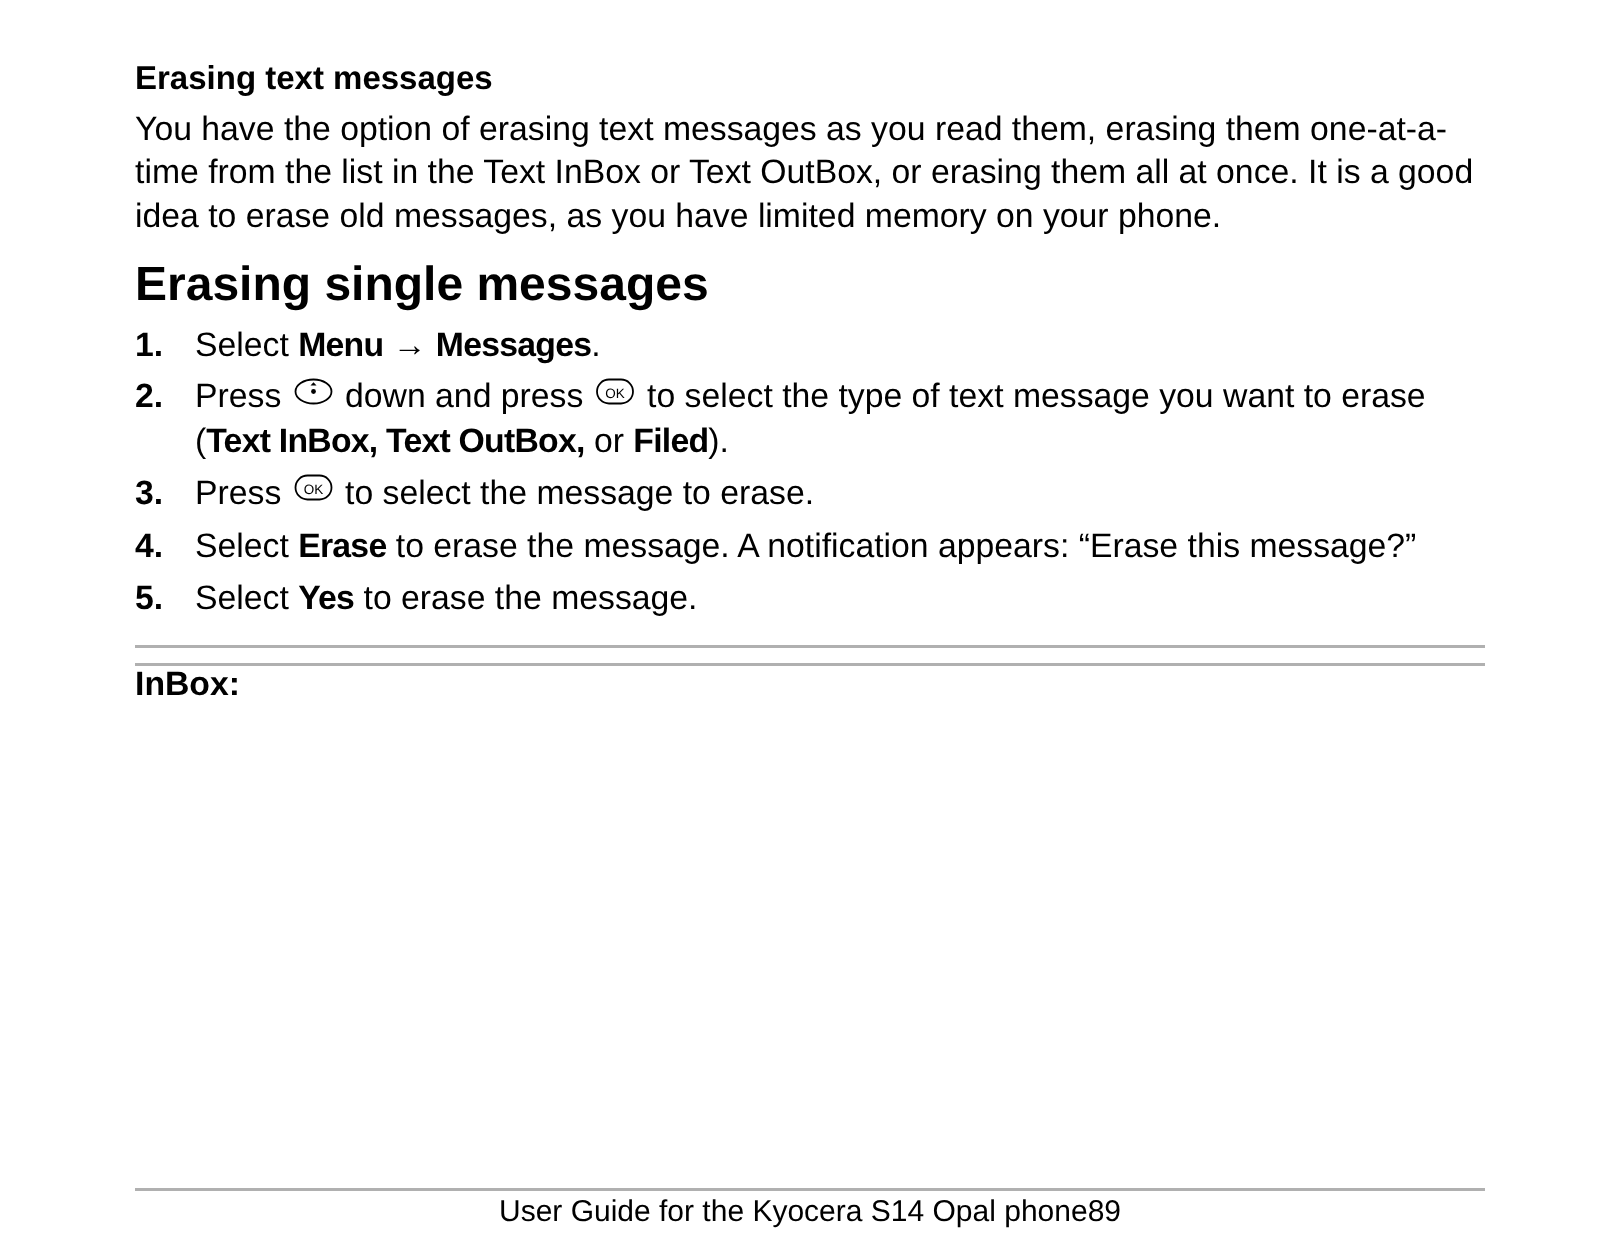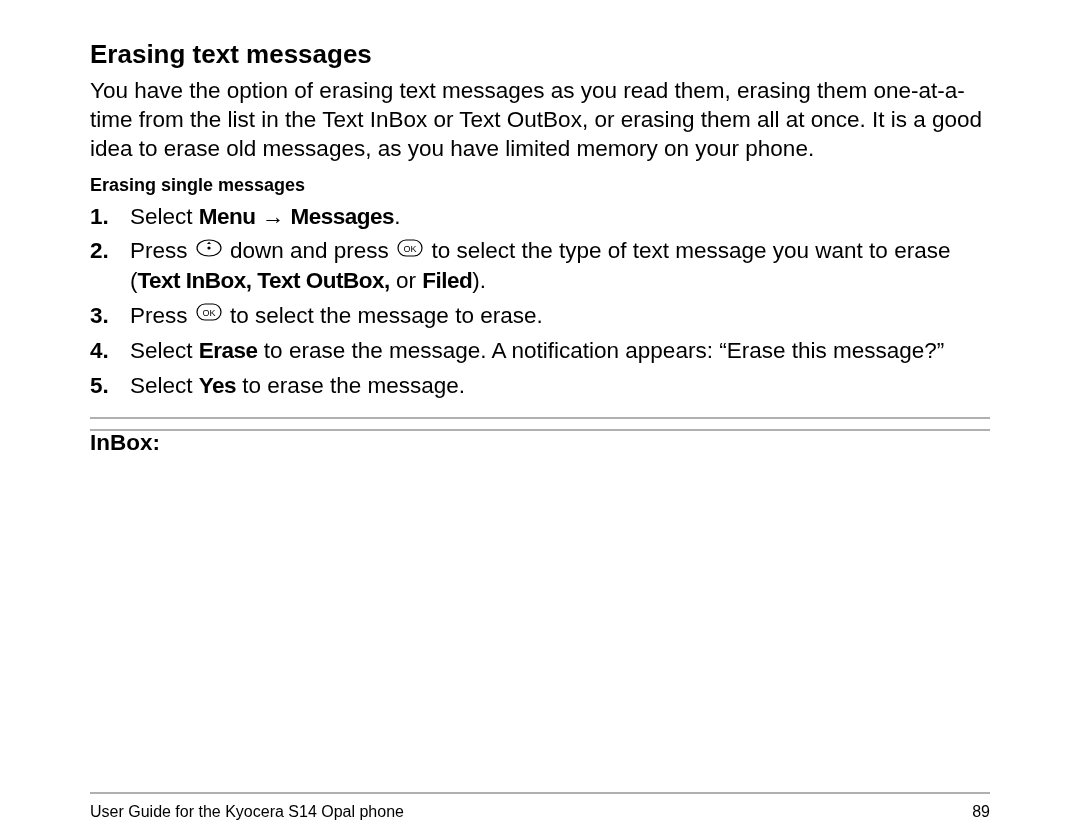--- a/index.html
+++ b/index.html
@@ -8,29 +8,29 @@
       width: 1080px;
       height: 834px;
       background: #fff;
       color: #000;
       padding: 38px 90px 18px 90px;
       font-size: 22.5px;
       line-height: 1.28;
       position: relative;
     }
     .heading-1 {
-      font-size: 26px;
+      font-size: 22px;
       font-weight: bold;
       margin-bottom: 6px;
     }
     .intro {
       margin-bottom: 10px;
     }
     .heading-2 {
-      font-size: 18px;
+      font-size: 32px;
       font-weight: bold;
       margin-bottom: 6px;
     }
     ol.steps {
       list-style: none;
       counter-reset: step;
       margin-bottom: 16px;
     }
     ol.steps > li {
       counter-increment: step;
@@ -71,22 +71,22 @@
       bottom: 40px;
       left: 90px;
       right: 90px;
     }
     .footer {
       position: absolute;
       bottom: 12px;
       left: 90px;
       right: 90px;
       display: flex;
-      justify-content: space-between;
-      font-size: 16px;
+      justify-content: center;
+      font-size: 20px;
     }
     .icon-nav, .icon-ok {
       display: inline-block;
       vertical-align: middle;
       position: relative;
       top: -2px;
       margin: 0 2px;
     }
   </style>
 </head>

